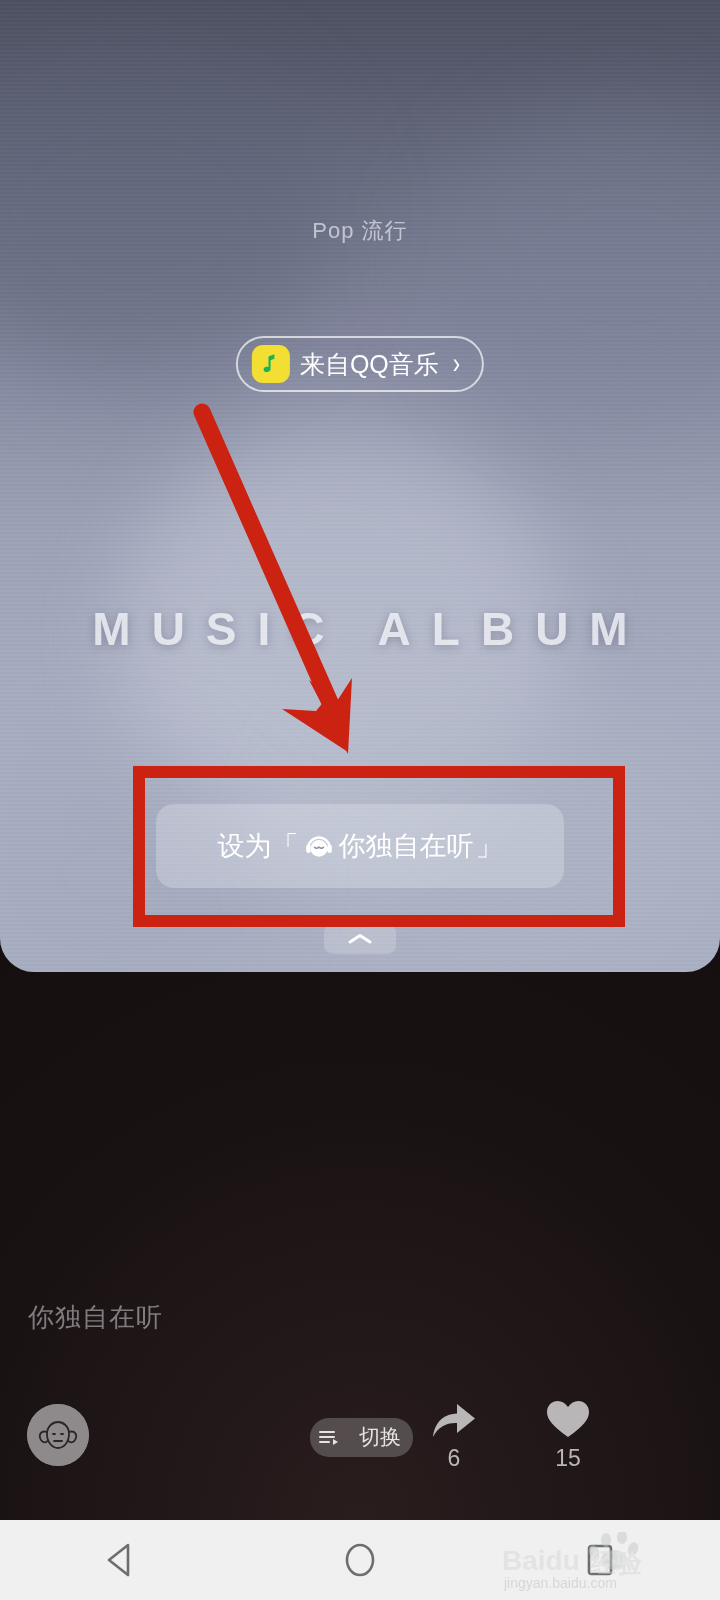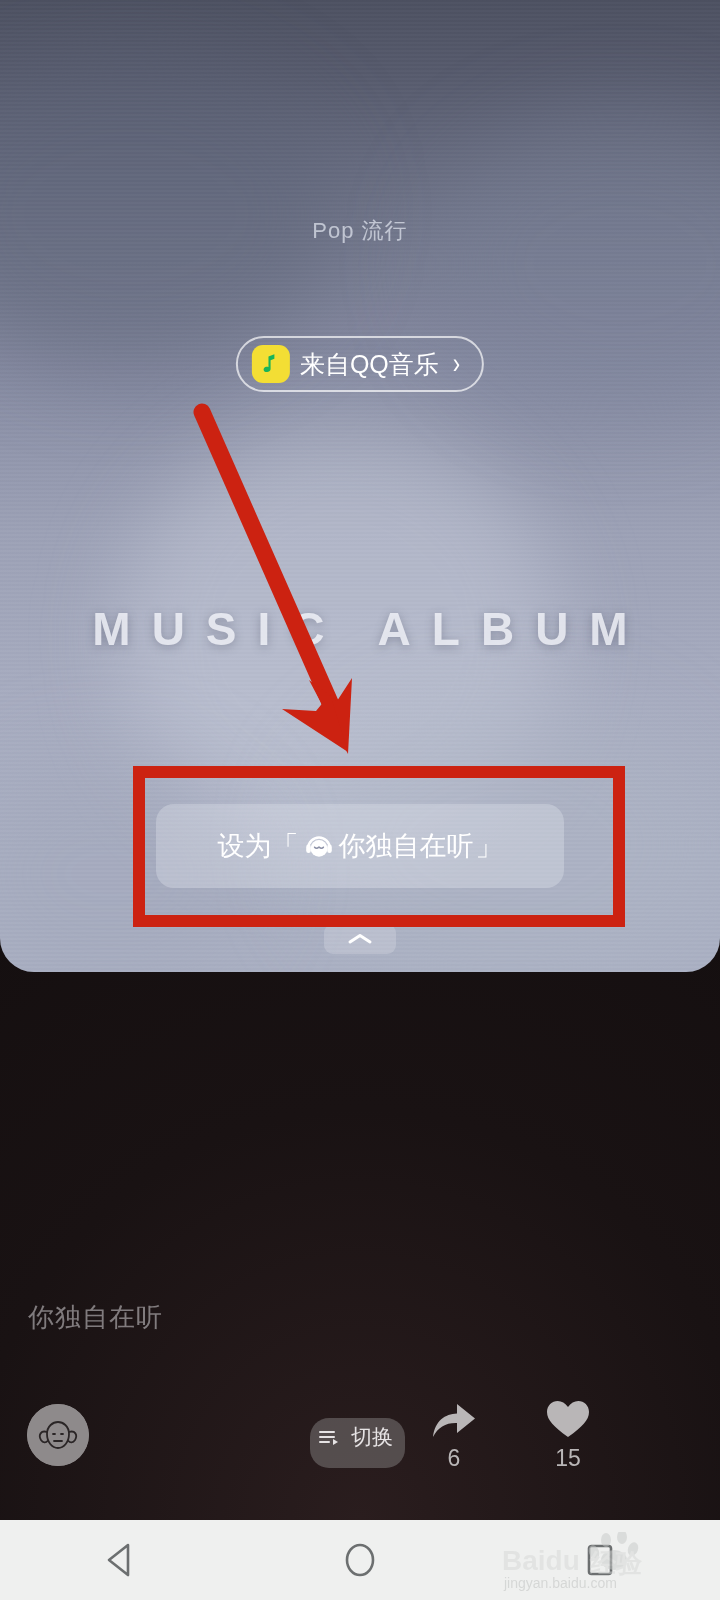--- a/index.html
+++ b/index.html
@@ -213,24 +213,24 @@
     border-radius: 50%;
     background: #8e8a8b;
     overflow: hidden;
   }
 
   .switch-pill {
     position: absolute;
     left: 310px;
     top: 1418px;
     height: 38px;
-    padding: 0 12px 12px 9px;
-    display: flex;
-    align-items: center;
-    gap: 12px;
+    padding: 0 12px 1px 9px;
+    display: flex;
+    align-items: center;
+    gap: 20px;
     border-radius: 19px;
     background: rgba(122,118,119,.55);
     color: #e6e3e4;
     font-size: 21px;
     white-space: nowrap;
   }
 
   .action {
     position: absolute;
     width: 96px;

